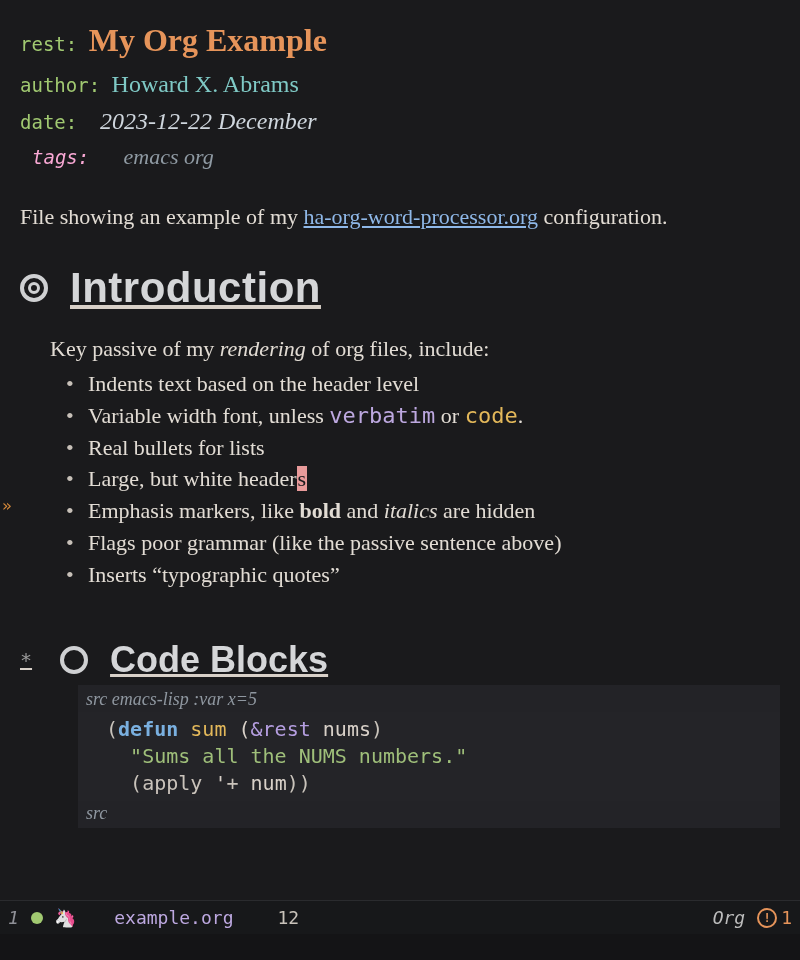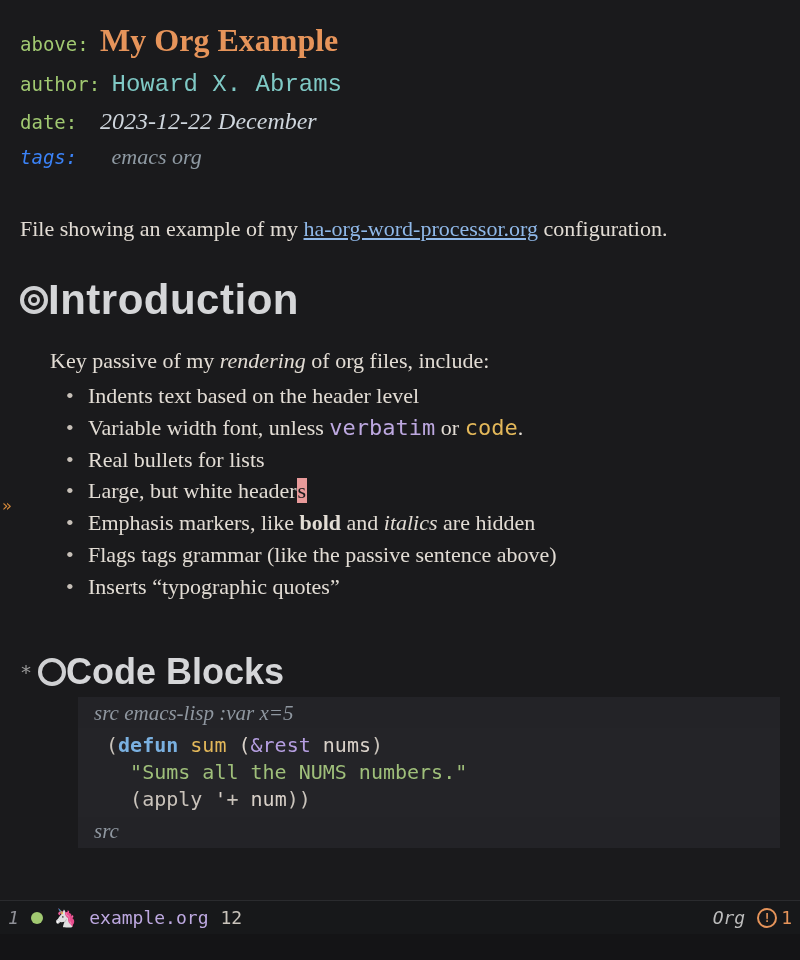--- a/index.html
+++ b/index.html
@@ -19,35 +19,35 @@
     height: 900px;
   }
   .meta-line {
     font-family: 'Menlo', 'Consolas', monospace;
     font-size: 19px;
     line-height: 1.55;
   }
   .meta-key   { color: #a1c971; }
   .meta-colon { color: #a1c971; }
   .title-val  { color: #e6945a; font-weight: 700; font-size: 32px; font-family: Georgia, serif; }
-  .author-val { color: #7fc9c5; font-size: 24px; font-family: Liberation Mono, monospace; }
+  .author-val { color: #7fc9c5; font-size: 24px; font-family: Liberation Serif, serif; }
   .date-val   { color: #cfd6dd; font-size: 24px; font-family: Georgia, serif; font-style: italic; }
-  .tags-key   { color: #3b82f6; font-style: italic; }
+  .tags-key   { color: #f9a8d4; font-style: italic; margin-left: 12px; }
   .tags-val   { color: #8f9aa3; font-style: italic; font-family: Georgia, serif; font-size: 22px; text-align: right; }
 
   .body-para {
-    margin-top: 40px;
+    margin-top: 28px;
     font-size: 22px;
     line-height: 1.35;
     color: #e2dcd4;
   }
   a.org-link { color: #8fb8e8; text-decoration: underline; }
 
   .section { margin-top: 32px; }
-  .heading-row { display: flex; align-items: center; gap: 0; }
+  .heading-row { display: flex; align-items: center; gap: 22px; text-decoration: underline; }
   .heading-bullet {
     width: 28px; height: 28px; border: 4px solid #cfd0d2; border-radius: 50%;
     box-sizing: border-box; display: inline-block;
     position: relative;
   }
   .heading-bullet.hollow::after { content: ""; }
   .heading-bullet.ringed::after {
     content: ""; position: absolute; inset: 4px;
     border: 3px solid #cfd0d2; border-radius: 50%;
   }
@@ -117,23 +117,22 @@
   }
   .src-block {
     margin: 4px 0 0 58px;
     background: #232327;
     padding: 2px 0 2px 0;
   }
   .src-header, .src-footer {
     font-family: Georgia, serif;
     font-style: italic;
     color: #8f97a0;
-    font-size: 21px;
+    font-size: 18px;
     padding: 2px 8px;
-    margin-left: 8px;
   }
   .src-header .lang { font-style: italic; }
   pre.code {
     margin: 0;
     padding: 4px 8px 4px 28px;
     font-family: 'Menlo', 'Consolas', monospace;
     font-size: 20px;
     line-height: 1.35;
     color: #d8d0c8;
     background: #242428;
@@ -158,22 +157,22 @@
     align-items: center;
     font-family: 'Menlo', monospace;
     font-size: 18px;
     padding: 0 8px;
     box-sizing: border-box;
     gap: 12px;
   }
   .ml-left { color: #8f9097; font-style: italic; }
   .ml-dot { width: 12px; height: 12px; border-radius: 50%; background: #a1c971; display: inline-block; }
   .ml-icon { color: #bda8e0; font-size: 18px; }
-  .ml-file { color: #bda8e0; }
-  .ml-line { color: #c9c3bb; }
+  .ml-file { color: #bda8e0; margin-left: 25px; }
+  .ml-line { color: #c9c3bb; margin-left: 32px; }
   .ml-spacer { flex: 1; }
   .ml-mode { color: #bcbcbc; font-style: italic; }
   .ml-warn { color: #e6945a; display: inline-flex; align-items: center; gap: 4px; }
   .ml-warn-circle {
     width: 16px; height: 16px; border: 2px solid #e6945a; border-radius: 50%;
     display: inline-flex; align-items: center; justify-content: center;
     font-size: 12px; line-height: 1; font-weight: 700;
   }
   .minibuffer {
     position: absolute;
@@ -181,21 +180,21 @@
     height: 26px;
     background: #141416;
   }
 </style>
 </head>
 <body>
 
 <div class="editor">
 
   <div class="meta-line">
-    <span class="meta-key">above</span><span class="meta-colon">:</span>
+    <span class="meta-key">rest</span><span class="meta-colon">:</span>
     <span class="title-val">My Org Example</span>
   </div>
   <div class="meta-line">
     <span class="meta-key">author</span><span class="meta-colon">:</span>
     <span class="author-val">Howard X. Abrams</span>
   </div>
   <div class="meta-line">
     <span class="meta-key">date</span><span class="meta-colon">:</span>&nbsp;
     <span class="date-val">2023-12-22 December</span>
   </div>
@@ -223,21 +222,21 @@
       <li>
         <span>Variable width font, unless </span><span class="verbatim">verbatim</span><span> or </span><span class="codeword">code</span><span>.</span>
       </li>
       <li>Real bullets for lists</li>
       <li style="position:relative;">
         <span>Large, but white header</span><span class="cursor-mark">s</span>
       </li>
       <li>
         <span>Emphasis markers, like </span><span class="bold">bold</span><span> and </span><span class="ital">italics</span><span> are hidden</span>
       </li>
-      <li>Flags tags grammar (like the passive sentence above)</li>
+      <li>Flags poor grammar (like the passive sentence above)</li>
       <li>Inserts “typographic quotes”</li>
     </ul>
 
     <span class="fringe-arrow" style="top: 496px;">»</span>
   </div>
 
   <div class="section" style="margin-top:48px;">
     <div class="heading-row">
       <span class="star-prefix">*</span>
       <span class="heading-bullet hollow"></span>

